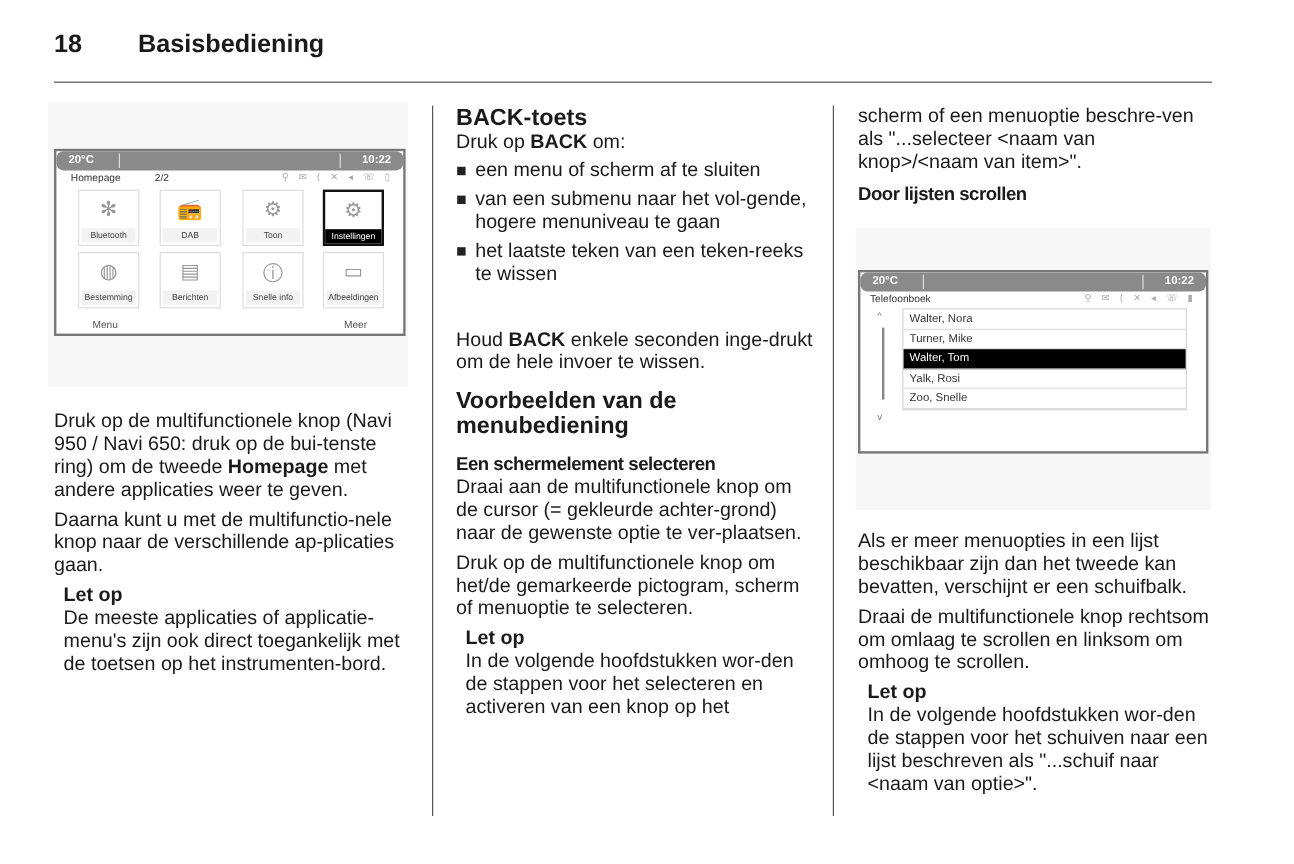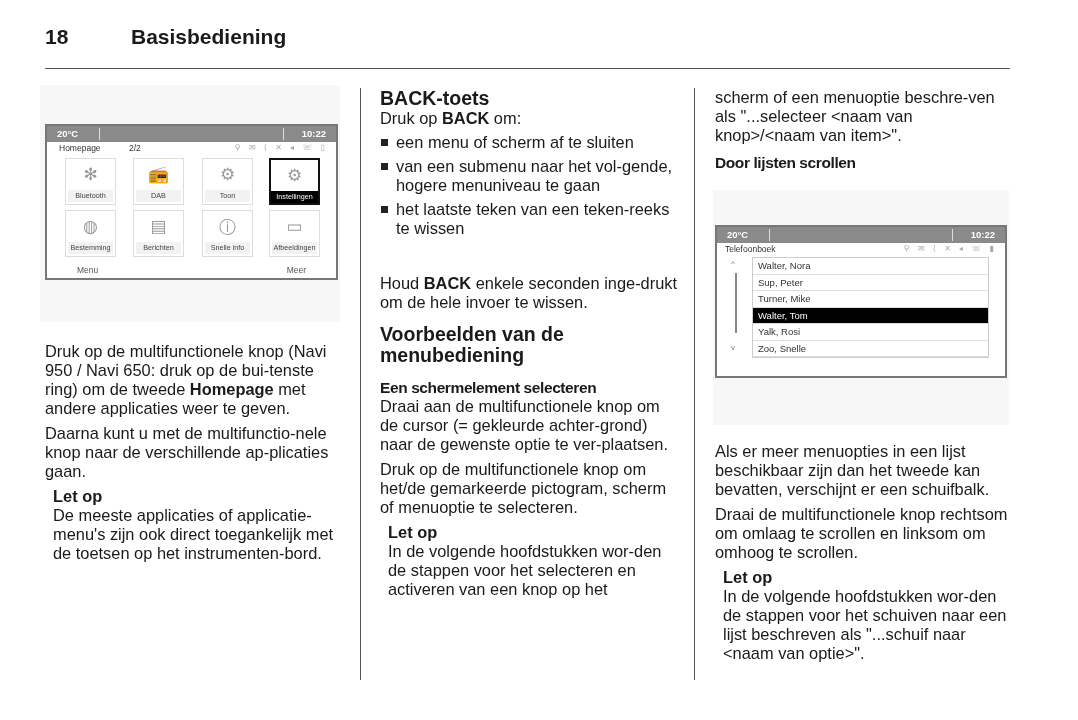--- a/index.html
+++ b/index.html
@@ -2,33 +2,33 @@
 <html><head>
 <meta charset="utf-8">
 <style>
   * { box-sizing: border-box; margin: 0; padding: 0; }
   body {
     width: 1078px; height: 720px; background: #ffffff; position: relative;
     font-family: "Liberation Sans", sans-serif; color: #1a1a1a; overflow: hidden;
   }
   .page-header { position: absolute; left: 45px; top: 22px; width: 965px; height: 48px; }
   .page-num { position: absolute; left: 0; top: 3px; font-size: 21px; font-weight: bold; }
-  .page-title { position: absolute; left: 86px; top: 3px; font-size: 21px; font-weight: bold; }
+  .page-title { position: absolute; left: 70px; top: 3px; font-size: 21px; font-weight: bold; }
   .header-rule { position: absolute; left: 45px; top: 68px; width: 965px; height: 1px; background: #555; }
 
   .col-divider { position: absolute; top: 88px; width: 1px; height: 592px; background: #555; }
 
   .col { position: absolute; top: 88px; font-size: 16.4px; line-height: 19px; }
   .col p { margin-bottom: 6px; }
   .col b { font-weight: bold; }
 
   
   .fig-bg { position: absolute; background: #f7f7f7; }
   .device { position: absolute; background: #ffffff; border: 2px solid #777; font-size: 8px; color: #333; }
-  .dev-topbar { position: relative; height: 16px; background: #8a8a8a; color: #fff; font-size: 9.5px; font-weight: bold; }
+  .dev-topbar { position: relative; height: 16px; background: #8a8a8a; color: #fff; font-size: 9.5px; font-weight: bold; border-radius: 6px; }
   .dev-temp { position: absolute; left: 10px; top: 2px; }
   .dev-time { position: absolute; right: 10px; top: 2px; }
   .dev-sep { position: absolute; top: 2px; width: 1px; height: 12px; background: #ddd; }
   .dev-subbar { position: relative; height: 13px; }
   .dev-subtitle { position: absolute; left: 12px; top: 1px; font-size: 8.5px; }
   .dev-page { position: absolute; left: 82px; top: 1px; font-size: 8.5px; }
   .dev-status { position: absolute; right: 8px; top: 1px; font-size: 8px; color: #aaa; letter-spacing: 3px; }
 
   .tile { position: absolute; width: 51px; height: 47px; border: 1px solid #ddd; background: #fff; }
   .tile-icon { position: absolute; left: 0; right: 0; top: 5px; text-align: center; font-size: 17px; color: #999; }
@@ -161,21 +161,20 @@
     </div>
     <div class="dev-subbar">
       <span class="dev-subtitle" style="left:8px;">Telefoonboek</span>
       <span class="dev-status">⚲ ✉ ⟨ ✕ ◂ ☏ ▮</span>
     </div>
     <span class="scroll-up" style="top:32px;">^</span>
     <div class="scroll-track"></div>
     <span class="scroll-down" style="top:116px;">v</span>
     <div class="list">
       <div class="list-row">Walter, Nora</div>
-      <div class="list-row">Sup, Peter</div>
       <div class="list-row">Turner, Mike</div>
       <div class="list-row selected">Walter, Tom</div>
       <div class="list-row">Yalk, Rosi</div>
       <div class="list-row">Zoo, Snelle</div>
     </div>
   </div>
 </div>
 
 <div class="col" style="left:715px; top:442px; width:300px;">
   <p>Als er meer menuopties in een lijst beschikbaar zijn dan het tweede kan bevatten, verschijnt er een schuifbalk.</p>

